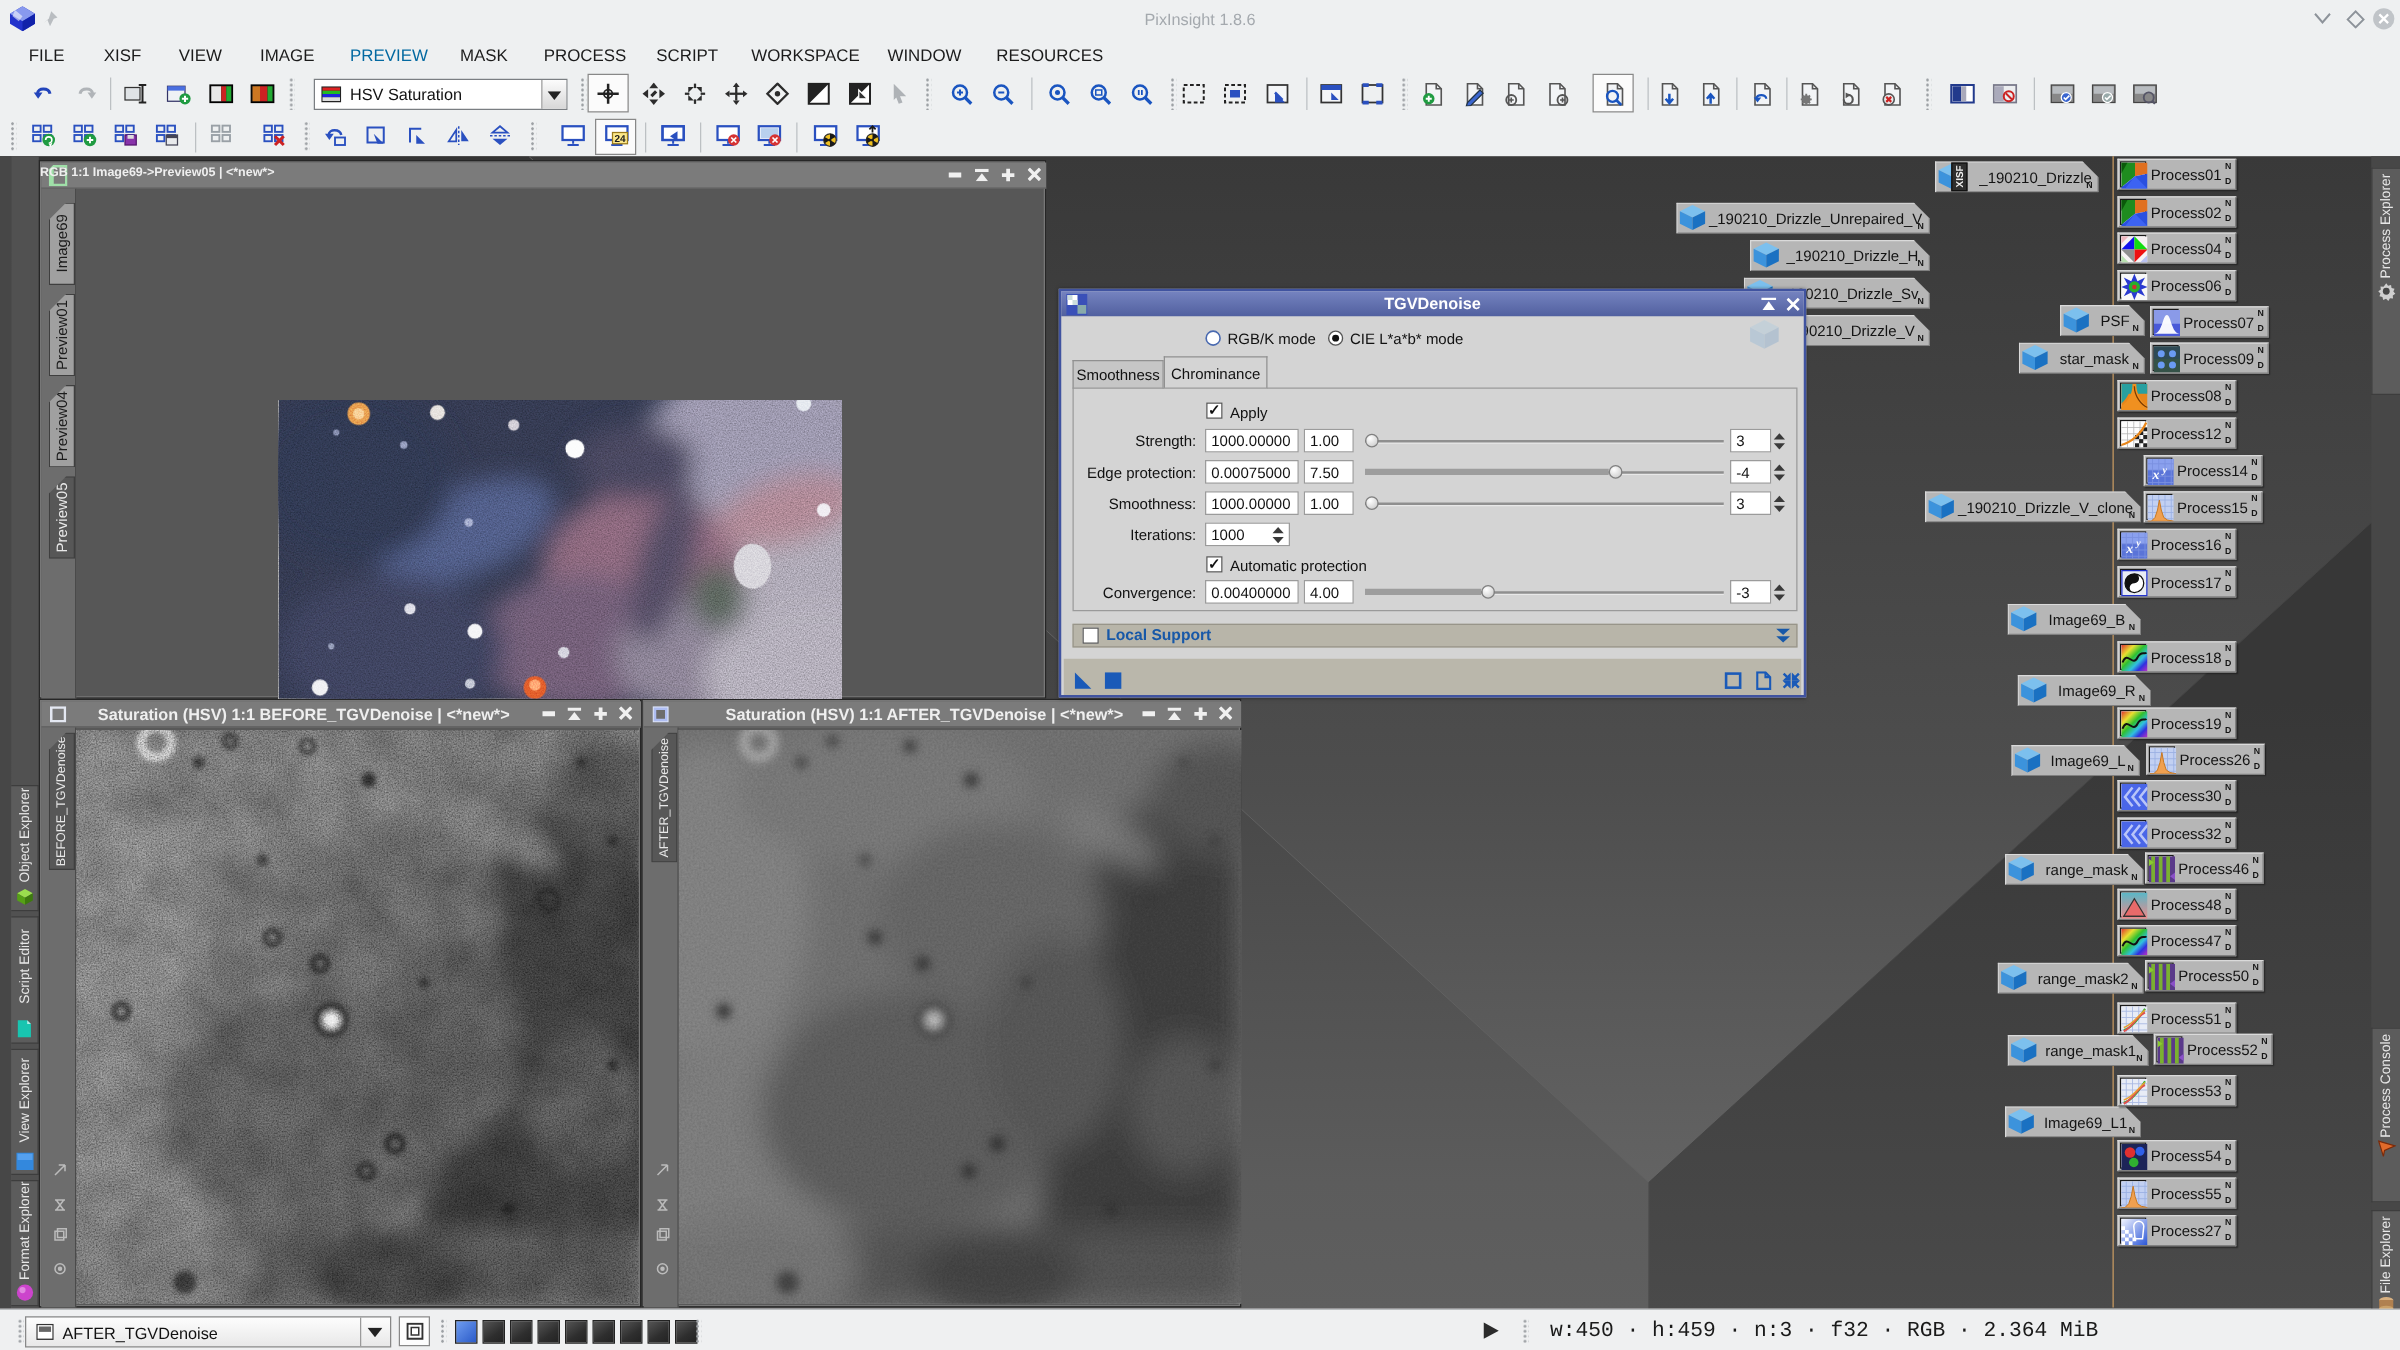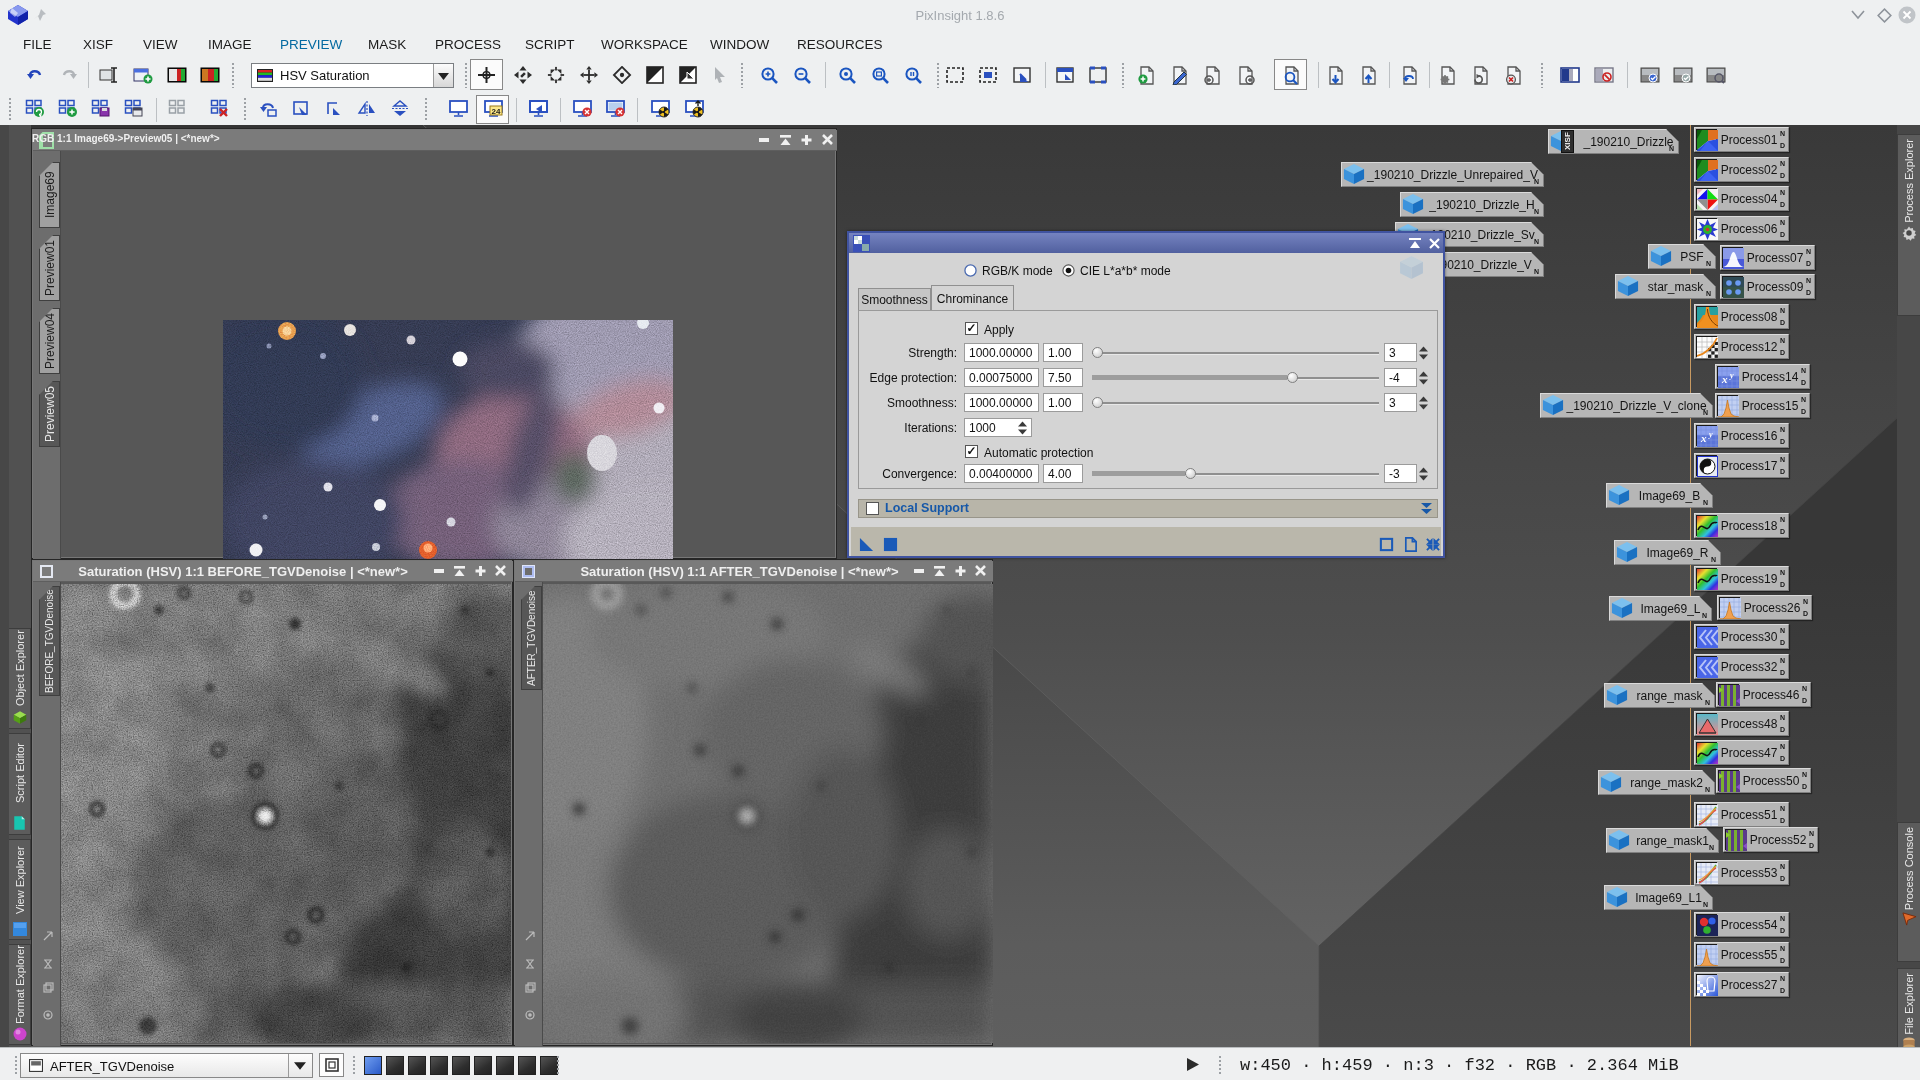--- a/index.html
+++ b/index.html
@@ -1366,20 +1366,21 @@
           </g>
           <path d="M14 2 a4 4 0 0 1 4 4 l-1 10 h-6 l-1-10 a4 4 0 0 1 4-4" fill="none" stroke="#ffffff" stroke-width="1.2"></path>
         </svg>
       </div>
       <div class="lbl">Process27</div>
       <div class="nd">N</div>
       <div class="nd2">D</div>
     </div>
 <div class="a" style="left:847px;top:231px;width:598px;height:327px;background:#d4d4d4;border:2px solid #4053a0;box-shadow:0 0 3px rgba(0,0,0,.5)">
 <div class="a" style="left:0;top:0;width:594px;height:20px;background:linear-gradient(#7583c0,#51609f)"></div>
+<div class="a" style="left:0;top:2px;width:594px;text-align:center;font-size:13px;font-weight:bold;color:#fff">TGVDenoise</div>
 <svg class="a" style="left:4px;top:2px" width="17" height="17" viewBox="0 0 17 17">
         <rect width="17" height="17" fill="#3a50b8"></rect>
         <rect x="1" y="1" width="8" height="8" fill="#fff"></rect>
         <rect x="1" y="1" width="4" height="4" fill="#cdd"></rect>
         <rect x="5" y="5" width="4" height="4" fill="#cdd"></rect>
         <rect x="9" y="9" width="7" height="7" fill="#8aa"></rect>
       </svg>
 <svg class="a" style="left:560px;top:5px" width="12" height="11" viewBox="0 0 12 11">
         <rect x="0" y="0" width="12" height="2" fill="#fff"></rect>
         <polygon points="6,3 11,10 1,10" fill="#fff"></polygon>

